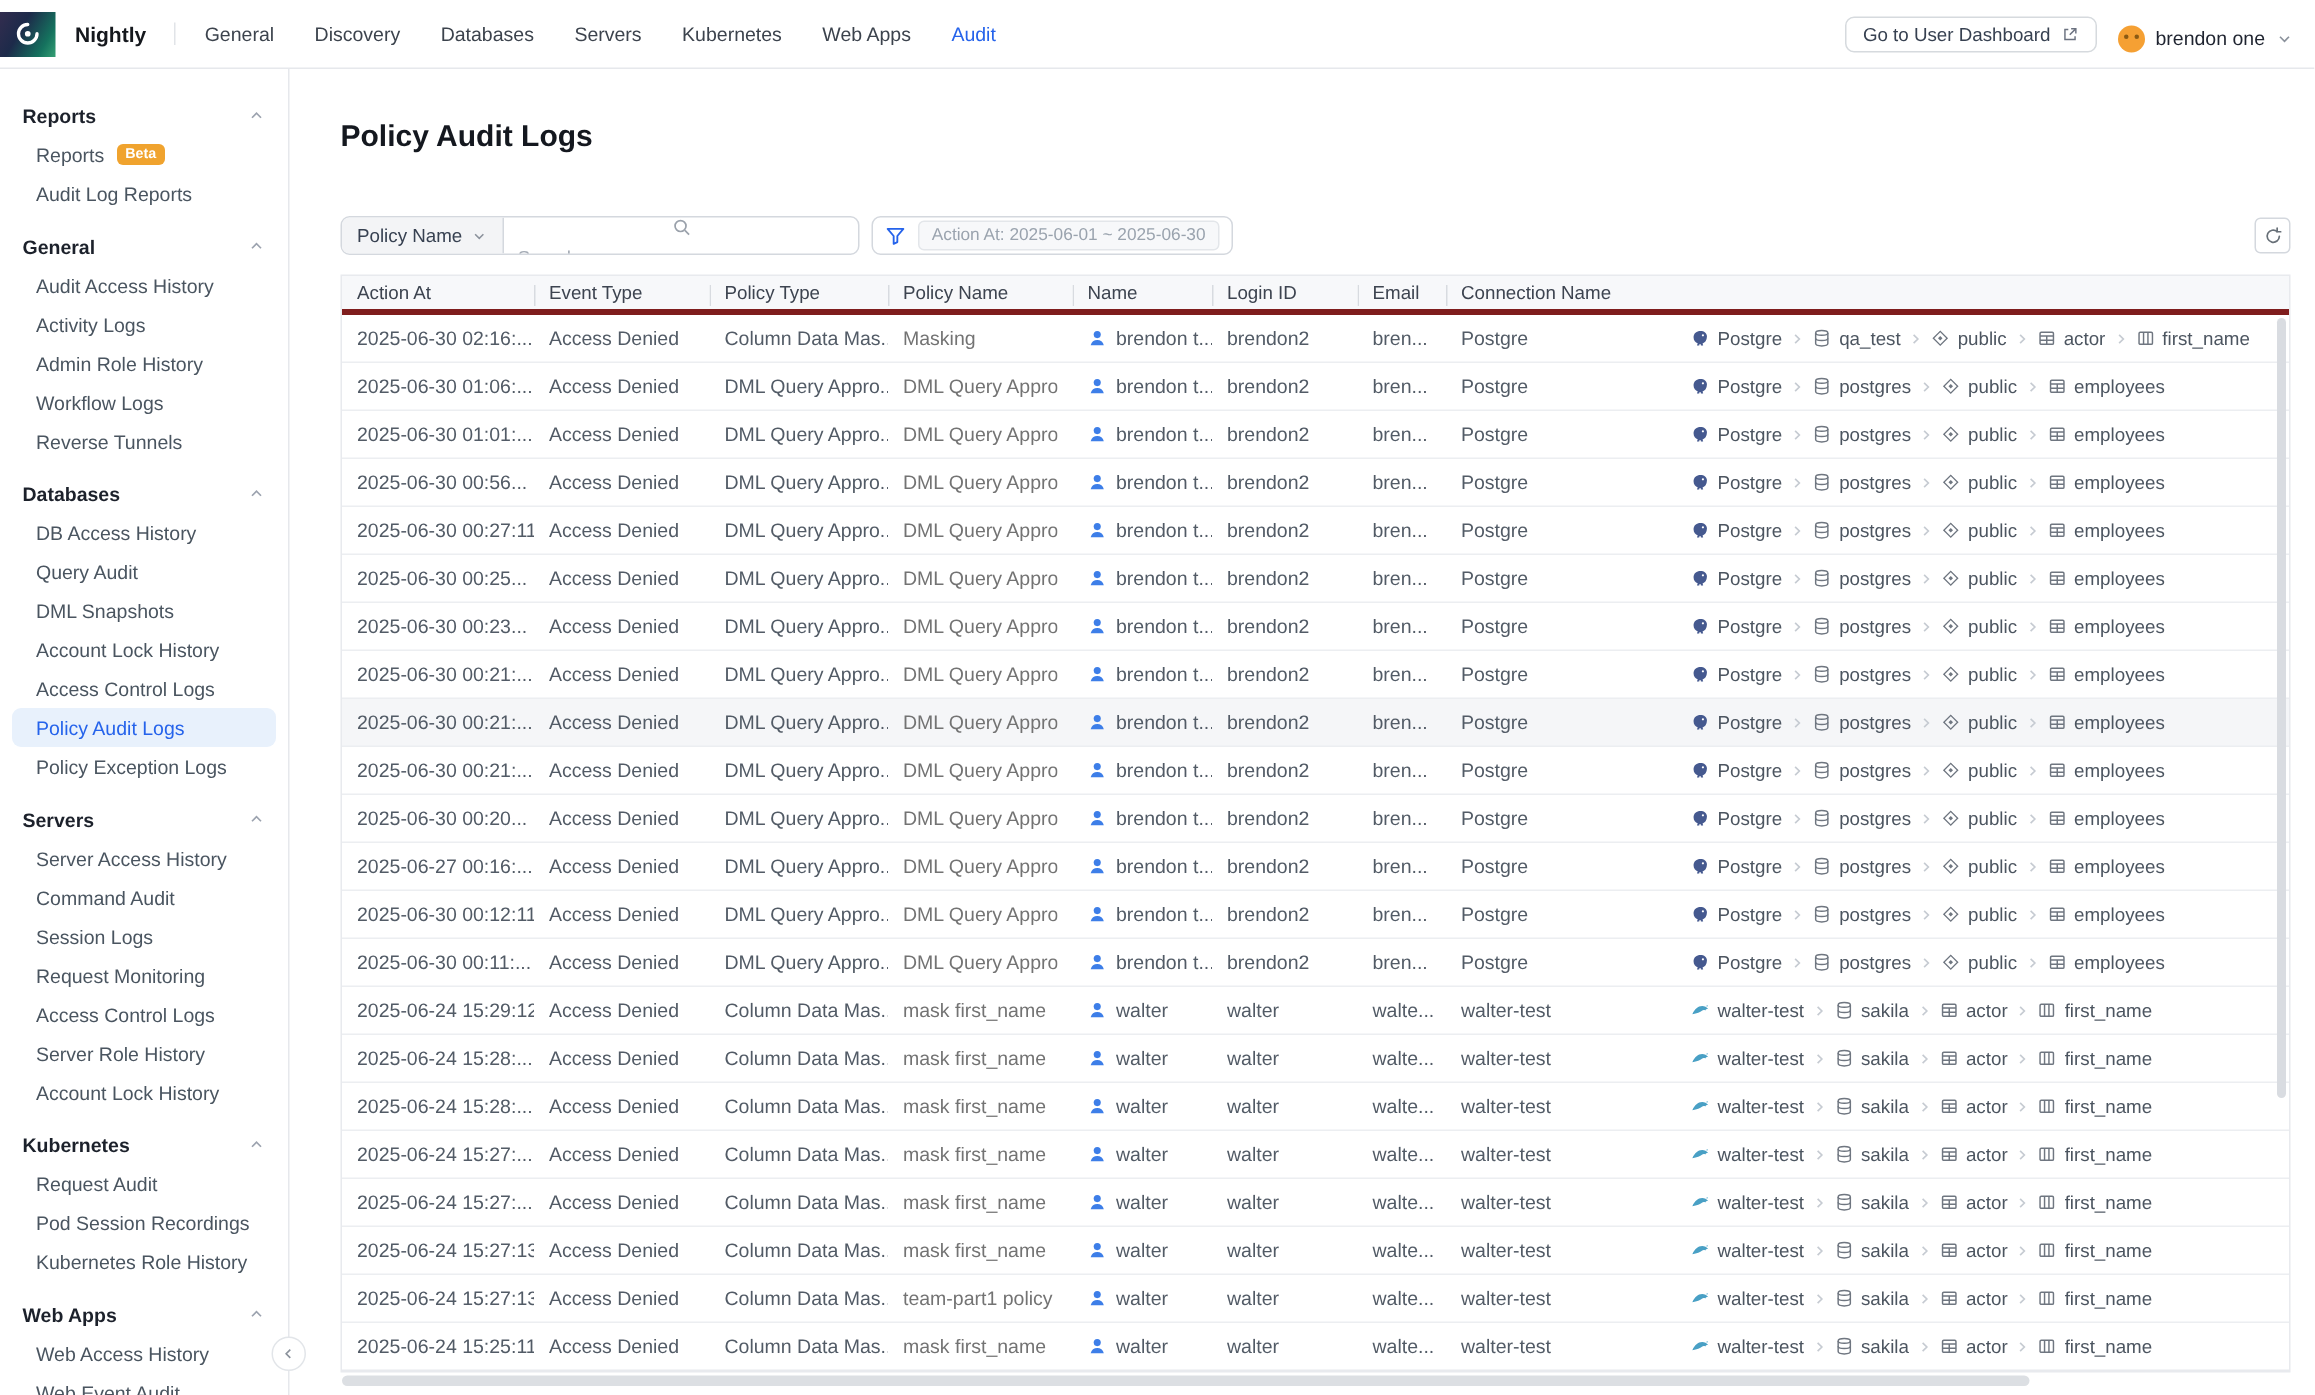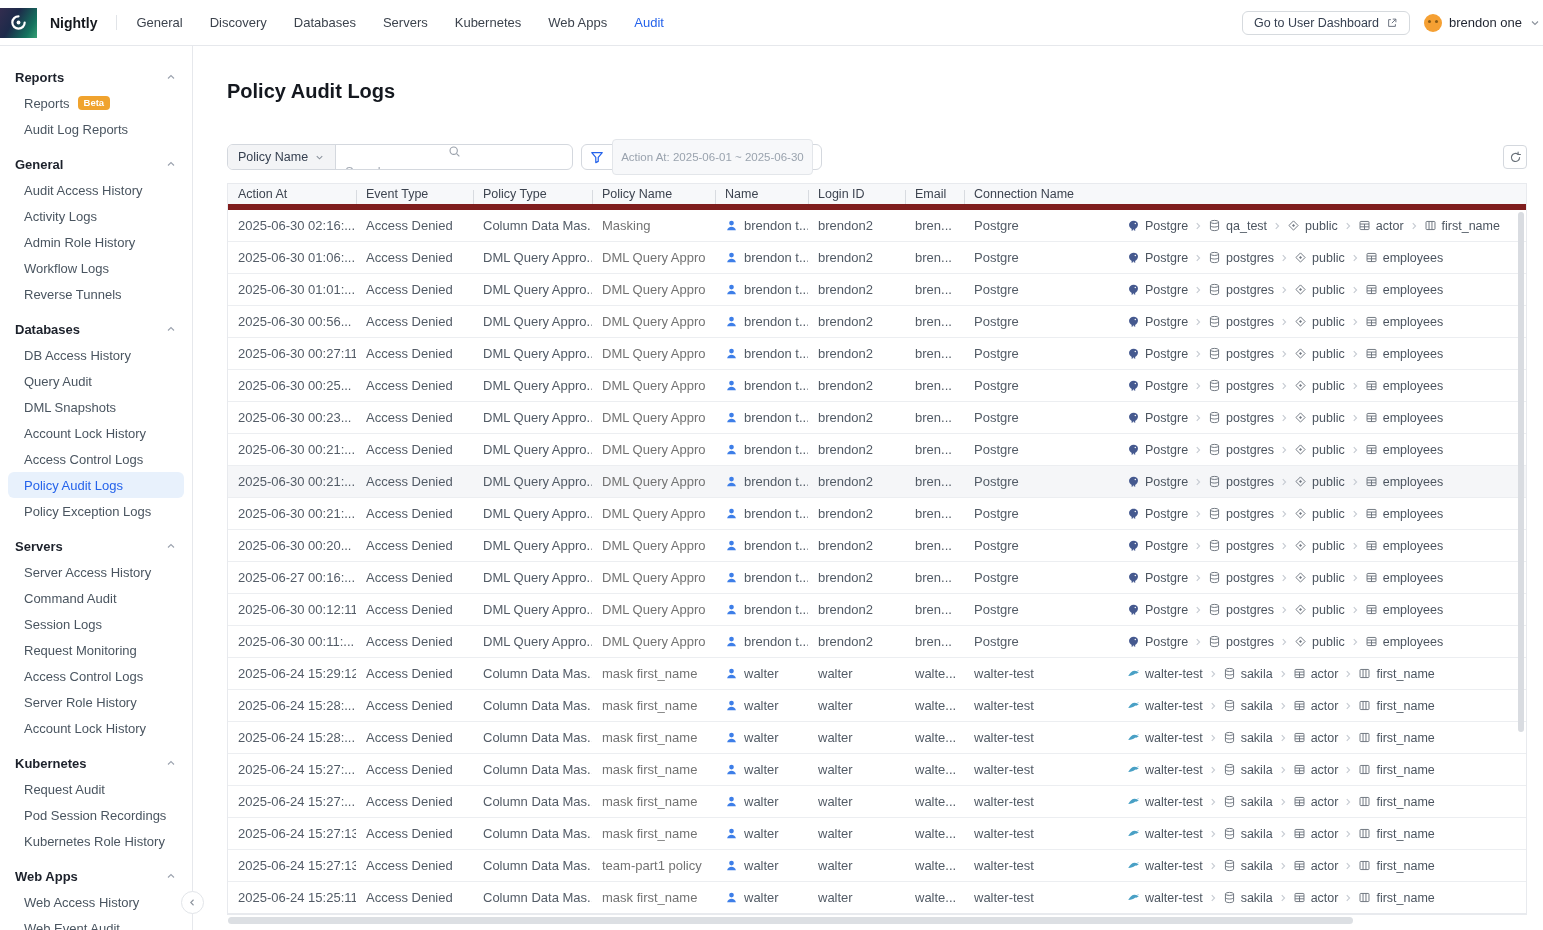--- a/index.html
+++ b/index.html
@@ -8,21 +8,21 @@
 
   
   .topbar { height:46px; display:flex; align-items:center; border-bottom:1px solid #e6e8ec; background:#fff; position:relative; z-index:10; }
   .logo { width:37px; height:30px; display:flex; align-items:center; justify-content:center;
     background:linear-gradient(120deg,#332d4f 0%,#1d2a4a 38%,#15725e 78%,#35a074 100%); }
   .brand { font-size:14px; font-weight:700; color:#15181d; margin-left:13px; }
   .tb-divider { width:1px; height:15px; background:#e1e4e8; margin:0 19px; }
   .tb-nav { display:flex; align-items:center; gap:27px; }
   .nav-item { font-size:13px; color:#3c434d; cursor:pointer; text-decoration:none; }
   .nav-item.active { color:#2563eb; }
-  .tb-right { margin-left:auto; display:flex; align-items:center; padding-right:2px; gap:14px; }
+  .tb-right { margin-left:auto; display:flex; align-items:flex-end; padding-right:14px; gap:14px; }
   .dash-btn { display:flex; align-items:center; gap:7px; height:24px; padding:0 11px; border:1px solid #d6dade;
     border-radius:6px; font-size:12.5px; color:#374151; background:#fff; cursor:pointer; }
   .user { display:flex; align-items:center; gap:7px; cursor:pointer; }
   .avatar { width:18px; height:18px; border-radius:50%; background:#f5a033; position:relative; overflow:hidden; }
   .avatar::after { content:""; position:absolute; left:4px; top:6px; width:3px; height:3px; border-radius:50%;
     background:#8a5a14; box-shadow:7px 0 0 #8a5a14; }
   .user-name { font-size:13px; color:#1f2430; }
   .icon { display:inline-flex; align-items:center; justify-content:center; flex:0 0 auto; }
   .icon svg { display:block; }
 
@@ -44,29 +44,29 @@
   .page-title { margin-top:34px; font-size:20px; font-weight:700; color:#14181f; }
   .toolbar { margin-top:41px; display:flex; align-items:center; height:26px; }
   .combo { display:flex; align-items:stretch; height:26px; border:1px solid #d4d8de; border-radius:6px; overflow:hidden; background:#fff; }
   .combo-field { display:flex; align-items:center; gap:6px; background:#f3f4f6; padding:0 10px; font-size:12.5px; color:#374151;
     border-right:1px solid #d4d8de; cursor:pointer; }
   .combo-search { display:flex; align-items:center; gap:7px; padding:0 9px; width:236px;flex-direction:column; }
   .combo-search input { border:none; outline:none; font-size:12.5px; color:#374151; width:100%; font-family:inherit; background:transparent; }
   .combo-search input::placeholder { color:#a3aab4; }
   .filter-group { display:flex; align-items:center; gap:8px; height:26px; border:1px solid #d4d8de; border-radius:6px;
     margin-left:8px; padding:0 8px; background:#fff; }
-  .chip { height:36px; display:flex; align-items:center; background:#f7f8fa; border:1px solid #e3e6ea; border-radius:4px;
+  .chip { height:20px; display:flex; align-items:center; background:#f7f8fa; border:1px solid #e3e6ea; border-radius:4px;
     padding:0 8px; font-size:11.5px; color:#9aa3ae; white-space:nowrap; }
   .refresh-btn { margin-left:auto; width:24px; height:24px; border:1px solid #d4d8de; border-radius:4px; background:#fff;
     display:flex; align-items:center; justify-content:center; cursor:pointer; }
 
   
   .table-wrap { margin-top:13px; border:1px solid #e8eaee; position:relative; background:#fff; }
   .tr, .thead { display:grid; grid-template-columns:128px 117px 119px 123px 93px 97px 59px 153px minmax(0,1fr); }
-  .thead { height:26px; background:#f7f8fa; border-bottom:6px solid #7f1d1d; }
+  .thead { height:26px; background:#f7f8fa; border-bottom:4px solid #7f1d1d; }
   .th { display:flex; align-items:center; padding:0 10px; font-size:12.5px; font-weight:500; color:#3d4450; position:relative; white-space:nowrap; overflow:hidden; }
   .th:not(:first-child)::before { content:""; position:absolute; left:0; top:6px; height:14px; width:1px; background:#d8dbe0; }
   .tr { height:32px; border-bottom:1px solid #eceef1; cursor:pointer; }
   .tr:last-child { border-bottom:1px solid #e8eaee; }
   .tr.highlight { background:#f5f6f8; }
   .td { display:flex; align-items:center; padding:0 10px; font-size:13px; color:#525b66; white-space:nowrap; overflow:hidden; }
   .td .link { color:#737373; text-decoration:none; cursor:pointer; overflow:hidden; white-space:nowrap;text-align:right; }
   .td.name-cell { gap:6px; }
   .path-cell { gap:5px; font-size:12.5px; color:#4c5560; }
   .path-cell .seg { display:flex; align-items:center; gap:5px; }

